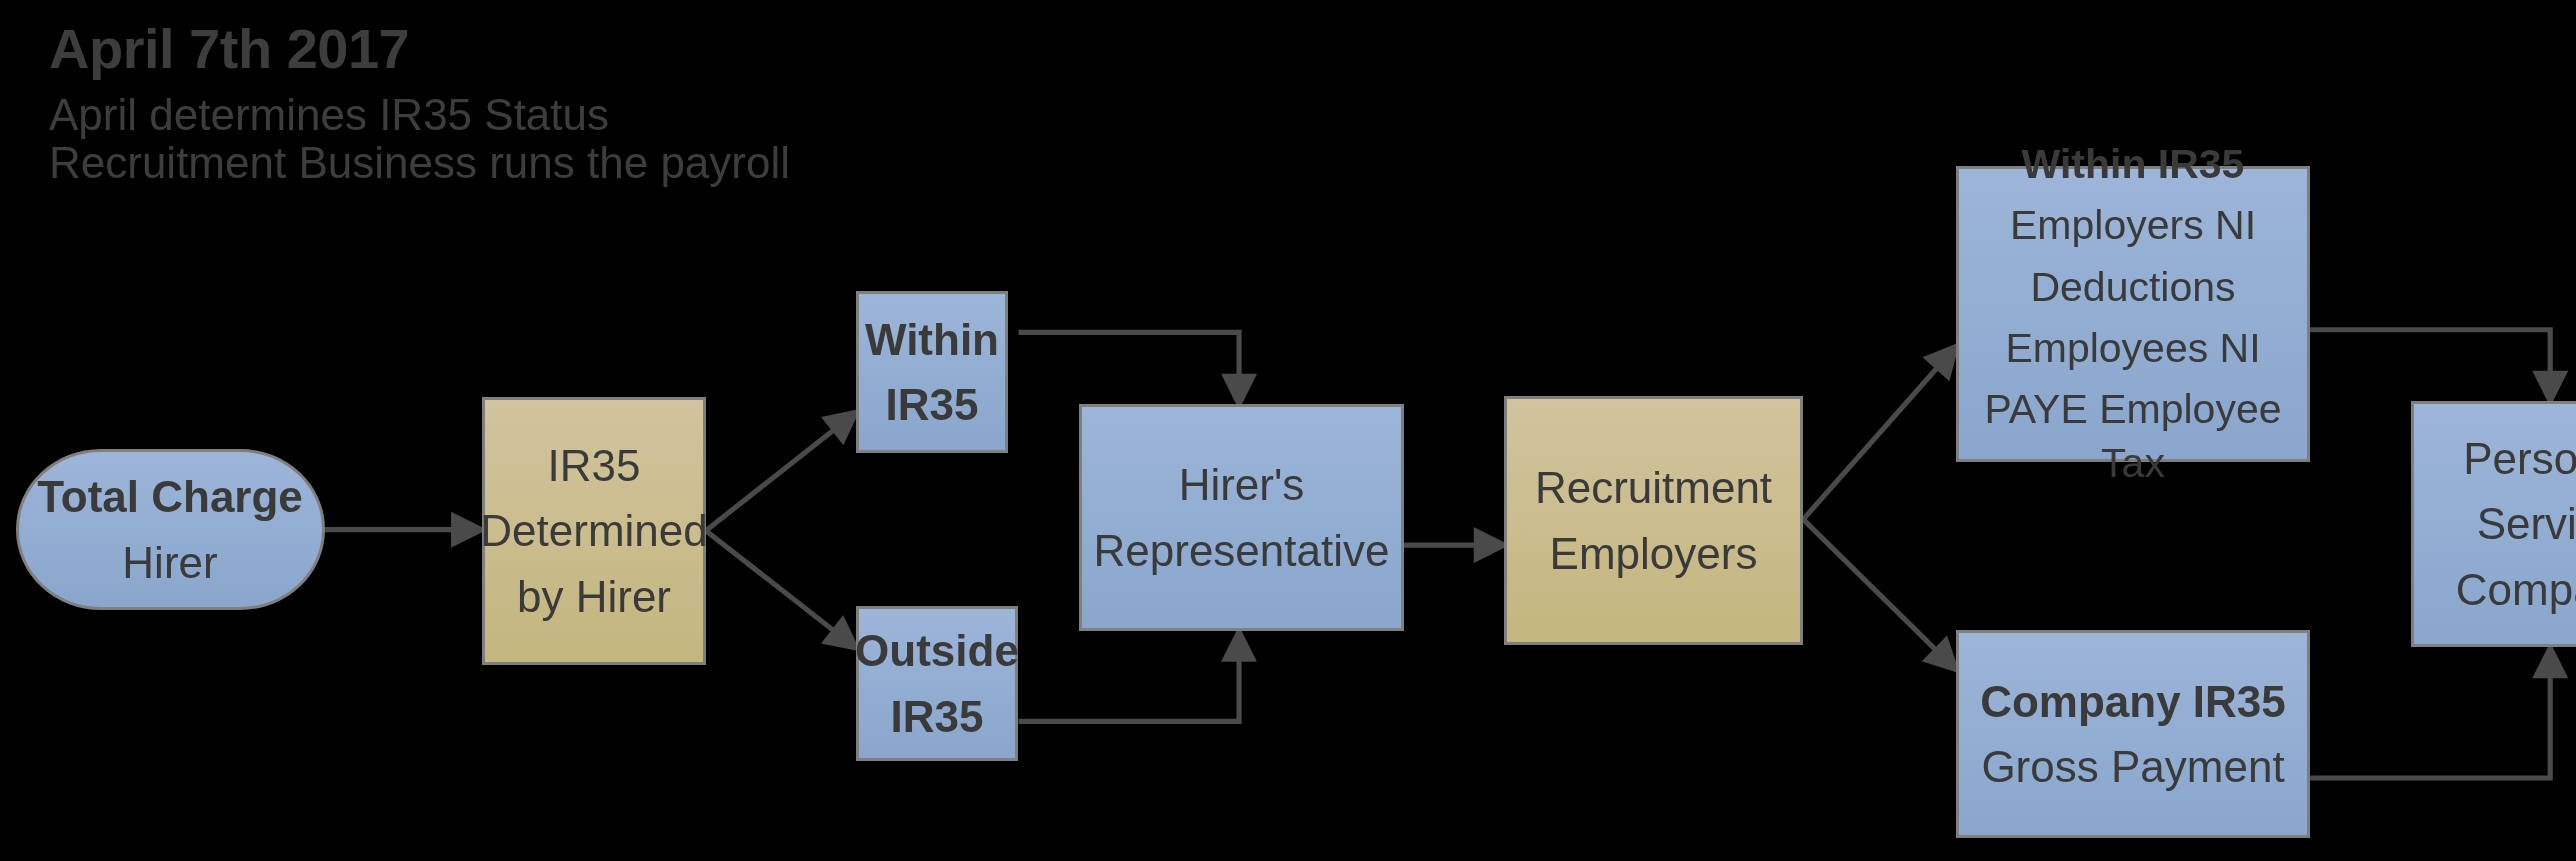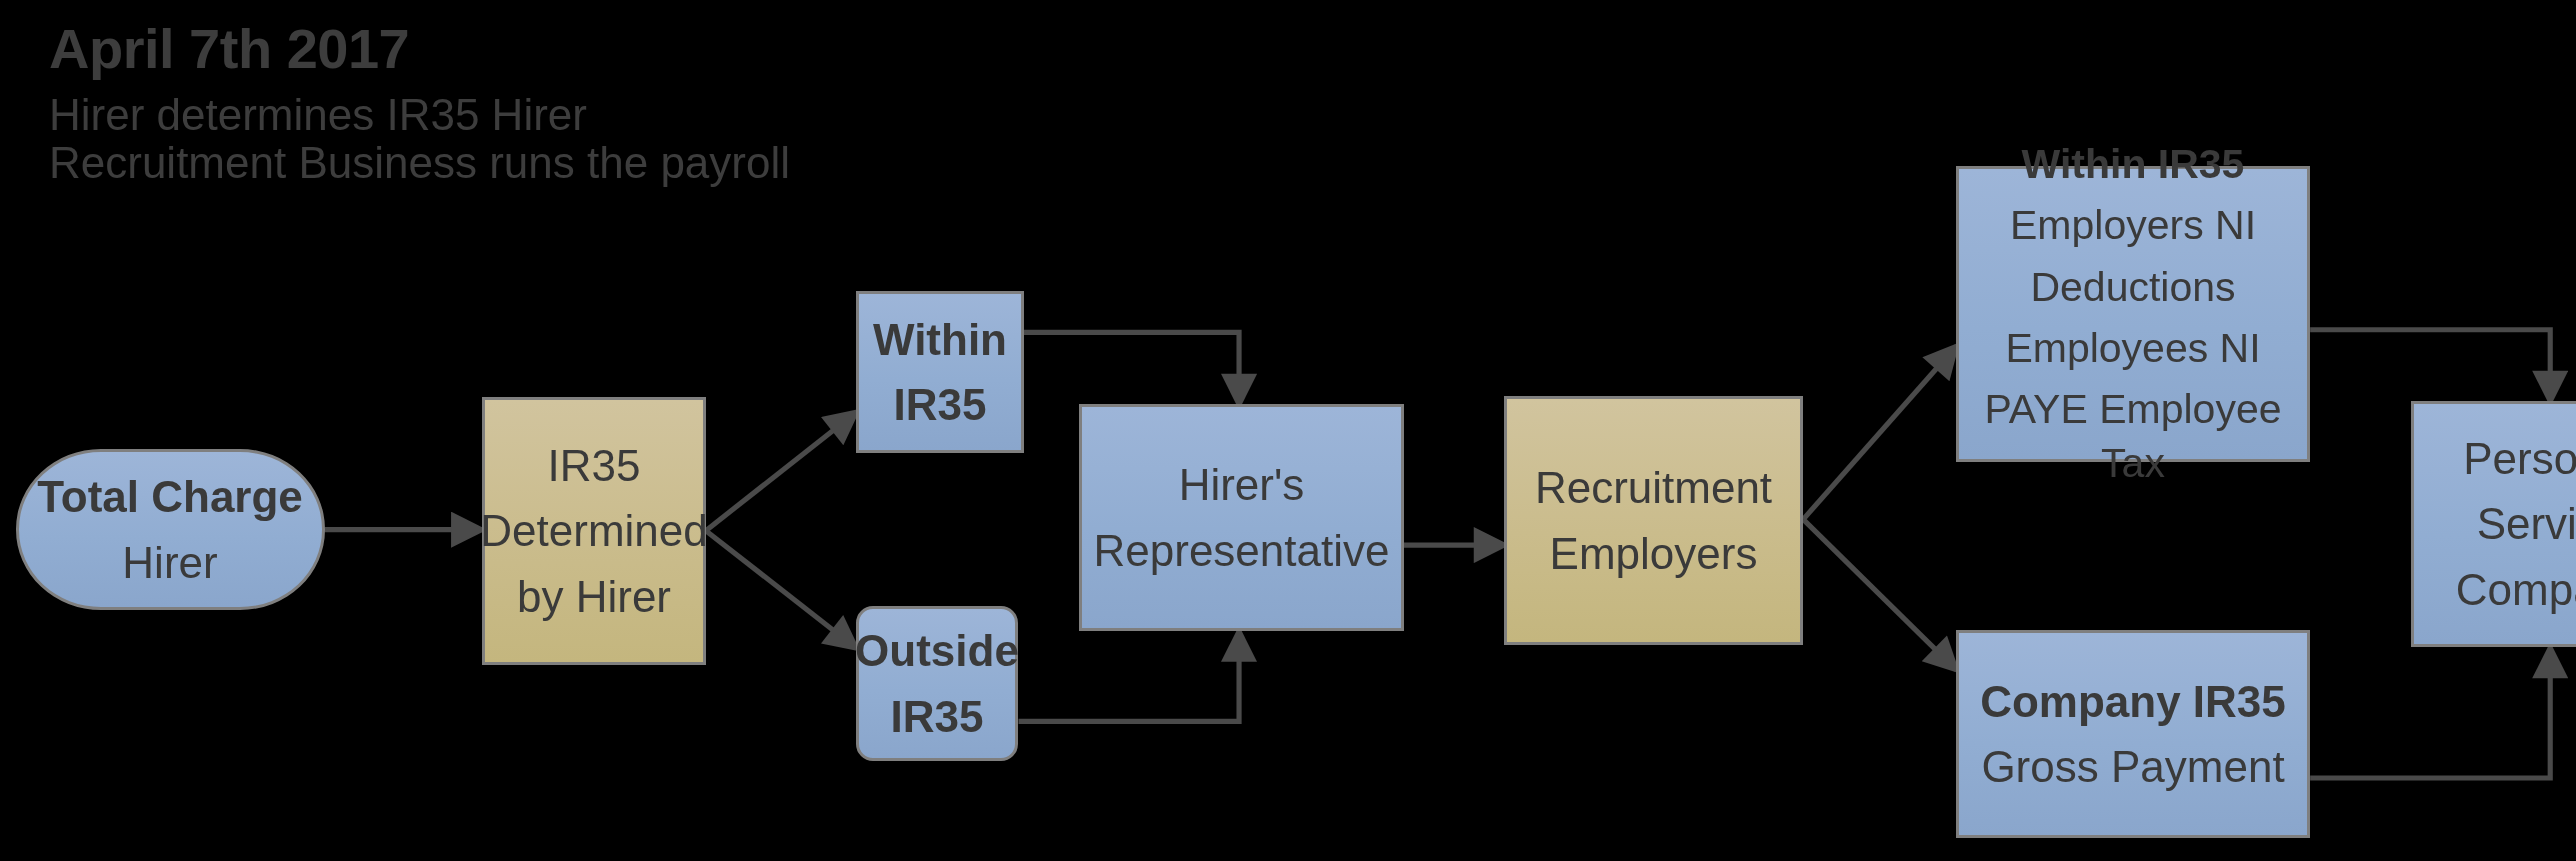--- a/index.html
+++ b/index.html
@@ -81,21 +81,21 @@
   }
   .node-line.bold {
     font-weight: bold;
   }
 </style>
 </head>
 <body>
 
 <div class="titleblock">
   <h1>April 7th 2017</h1>
-  <p class="sub1">Hirer determines IR35 Hirer</p>
+  <p class="sub1">April determines IR35 Status</p>
   <p class="sub2">Recruitment Business runs the payroll</p>
 </div>
 
 <svg id="connector-layer" width="2729" height="862" viewBox="0 0 5297 1673" xmlns="http://www.w3.org/2000/svg">
   <defs>
     <marker id="arrowhead" viewBox="0 0 10 10" refX="8.5" refY="5" markerWidth="9" markerHeight="7" orient="auto" markerUnits="strokeWidth">
       <path d="M 0 0 L 10 5 L 0 10 z"></path>
     </marker>
   </defs>
   <path class="connector" marker-end="url(#arrowhead)" d="M 630 1028 H 935"></path>
@@ -113,25 +113,25 @@
 <div id="nodes">
     <div class="node fill-blue terminator" style="left: 15.5px; top: 449px; width: 309px; height: 161px;">
       <div class="node-line bold">Total Charge</div>
       <div class="node-line">Hirer</div>
     </div>
     <div class="node fill-tan" style="left: 482px; top: 397px; width: 224px; height: 268px;">
       <div class="node-line">IR35</div>
       <div class="node-line">Determined</div>
       <div class="node-line">by Hirer</div>
     </div>
-    <div class="node fill-blue" style="left: 856px; top: 291px; width: 168px; height: 162px;">
+    <div class="node fill-blue" style="left: 856px; top: 291px; width: 152px; height: 162px;">
       <div class="node-line bold">Within</div>
       <div class="node-line bold">IR35</div>
     </div>
-    <div class="node fill-blue" style="left: 856px; top: 606px; width: 162px; height: 155px; border-radius: 17px;">
+    <div class="node fill-blue" style="left: 856px; top: 606px; width: 162px; height: 155px;">
       <div class="node-line bold">Outside</div>
       <div class="node-line bold">IR35</div>
     </div>
     <div class="node fill-blue" style="left: 1079px; top: 404px; width: 325px; height: 227px;">
       <div class="node-line">Hirer's</div>
       <div class="node-line">Representative</div>
     </div>
     <div class="node fill-tan" style="left: 1504px; top: 396px; width: 299px; height: 249px;">
       <div class="node-line">Recruitment</div>
       <div class="node-line">Employers</div>

